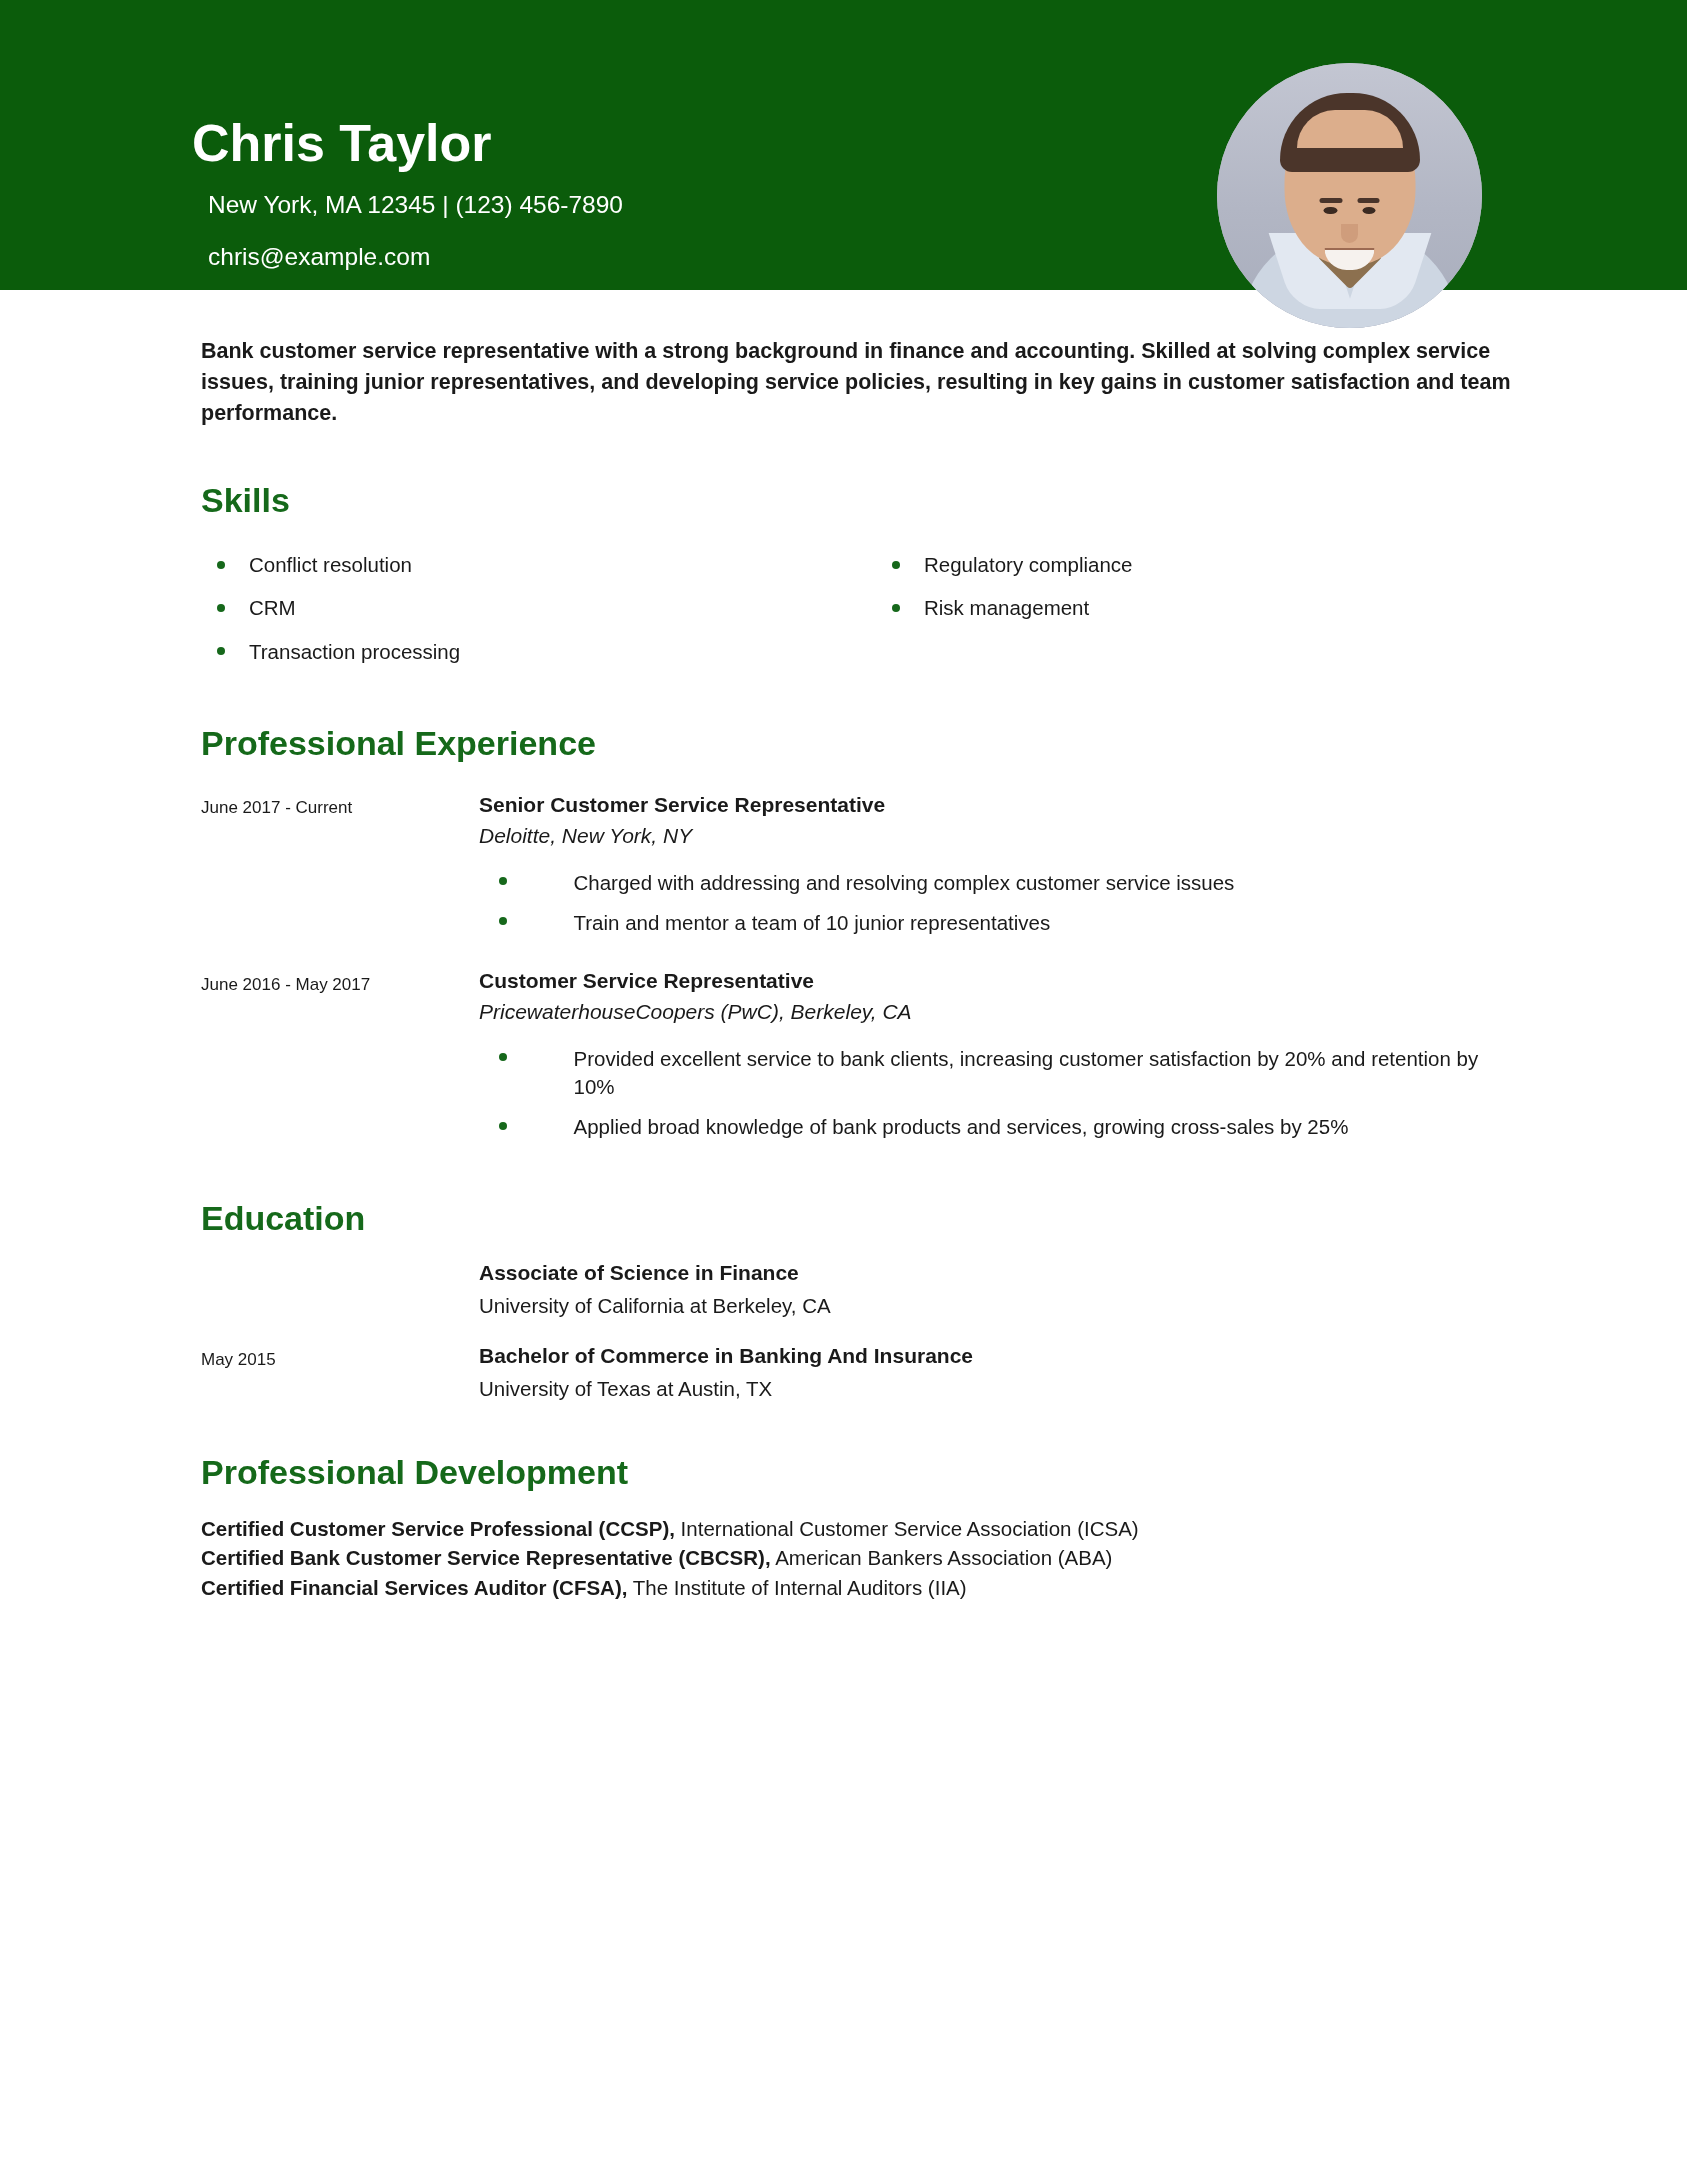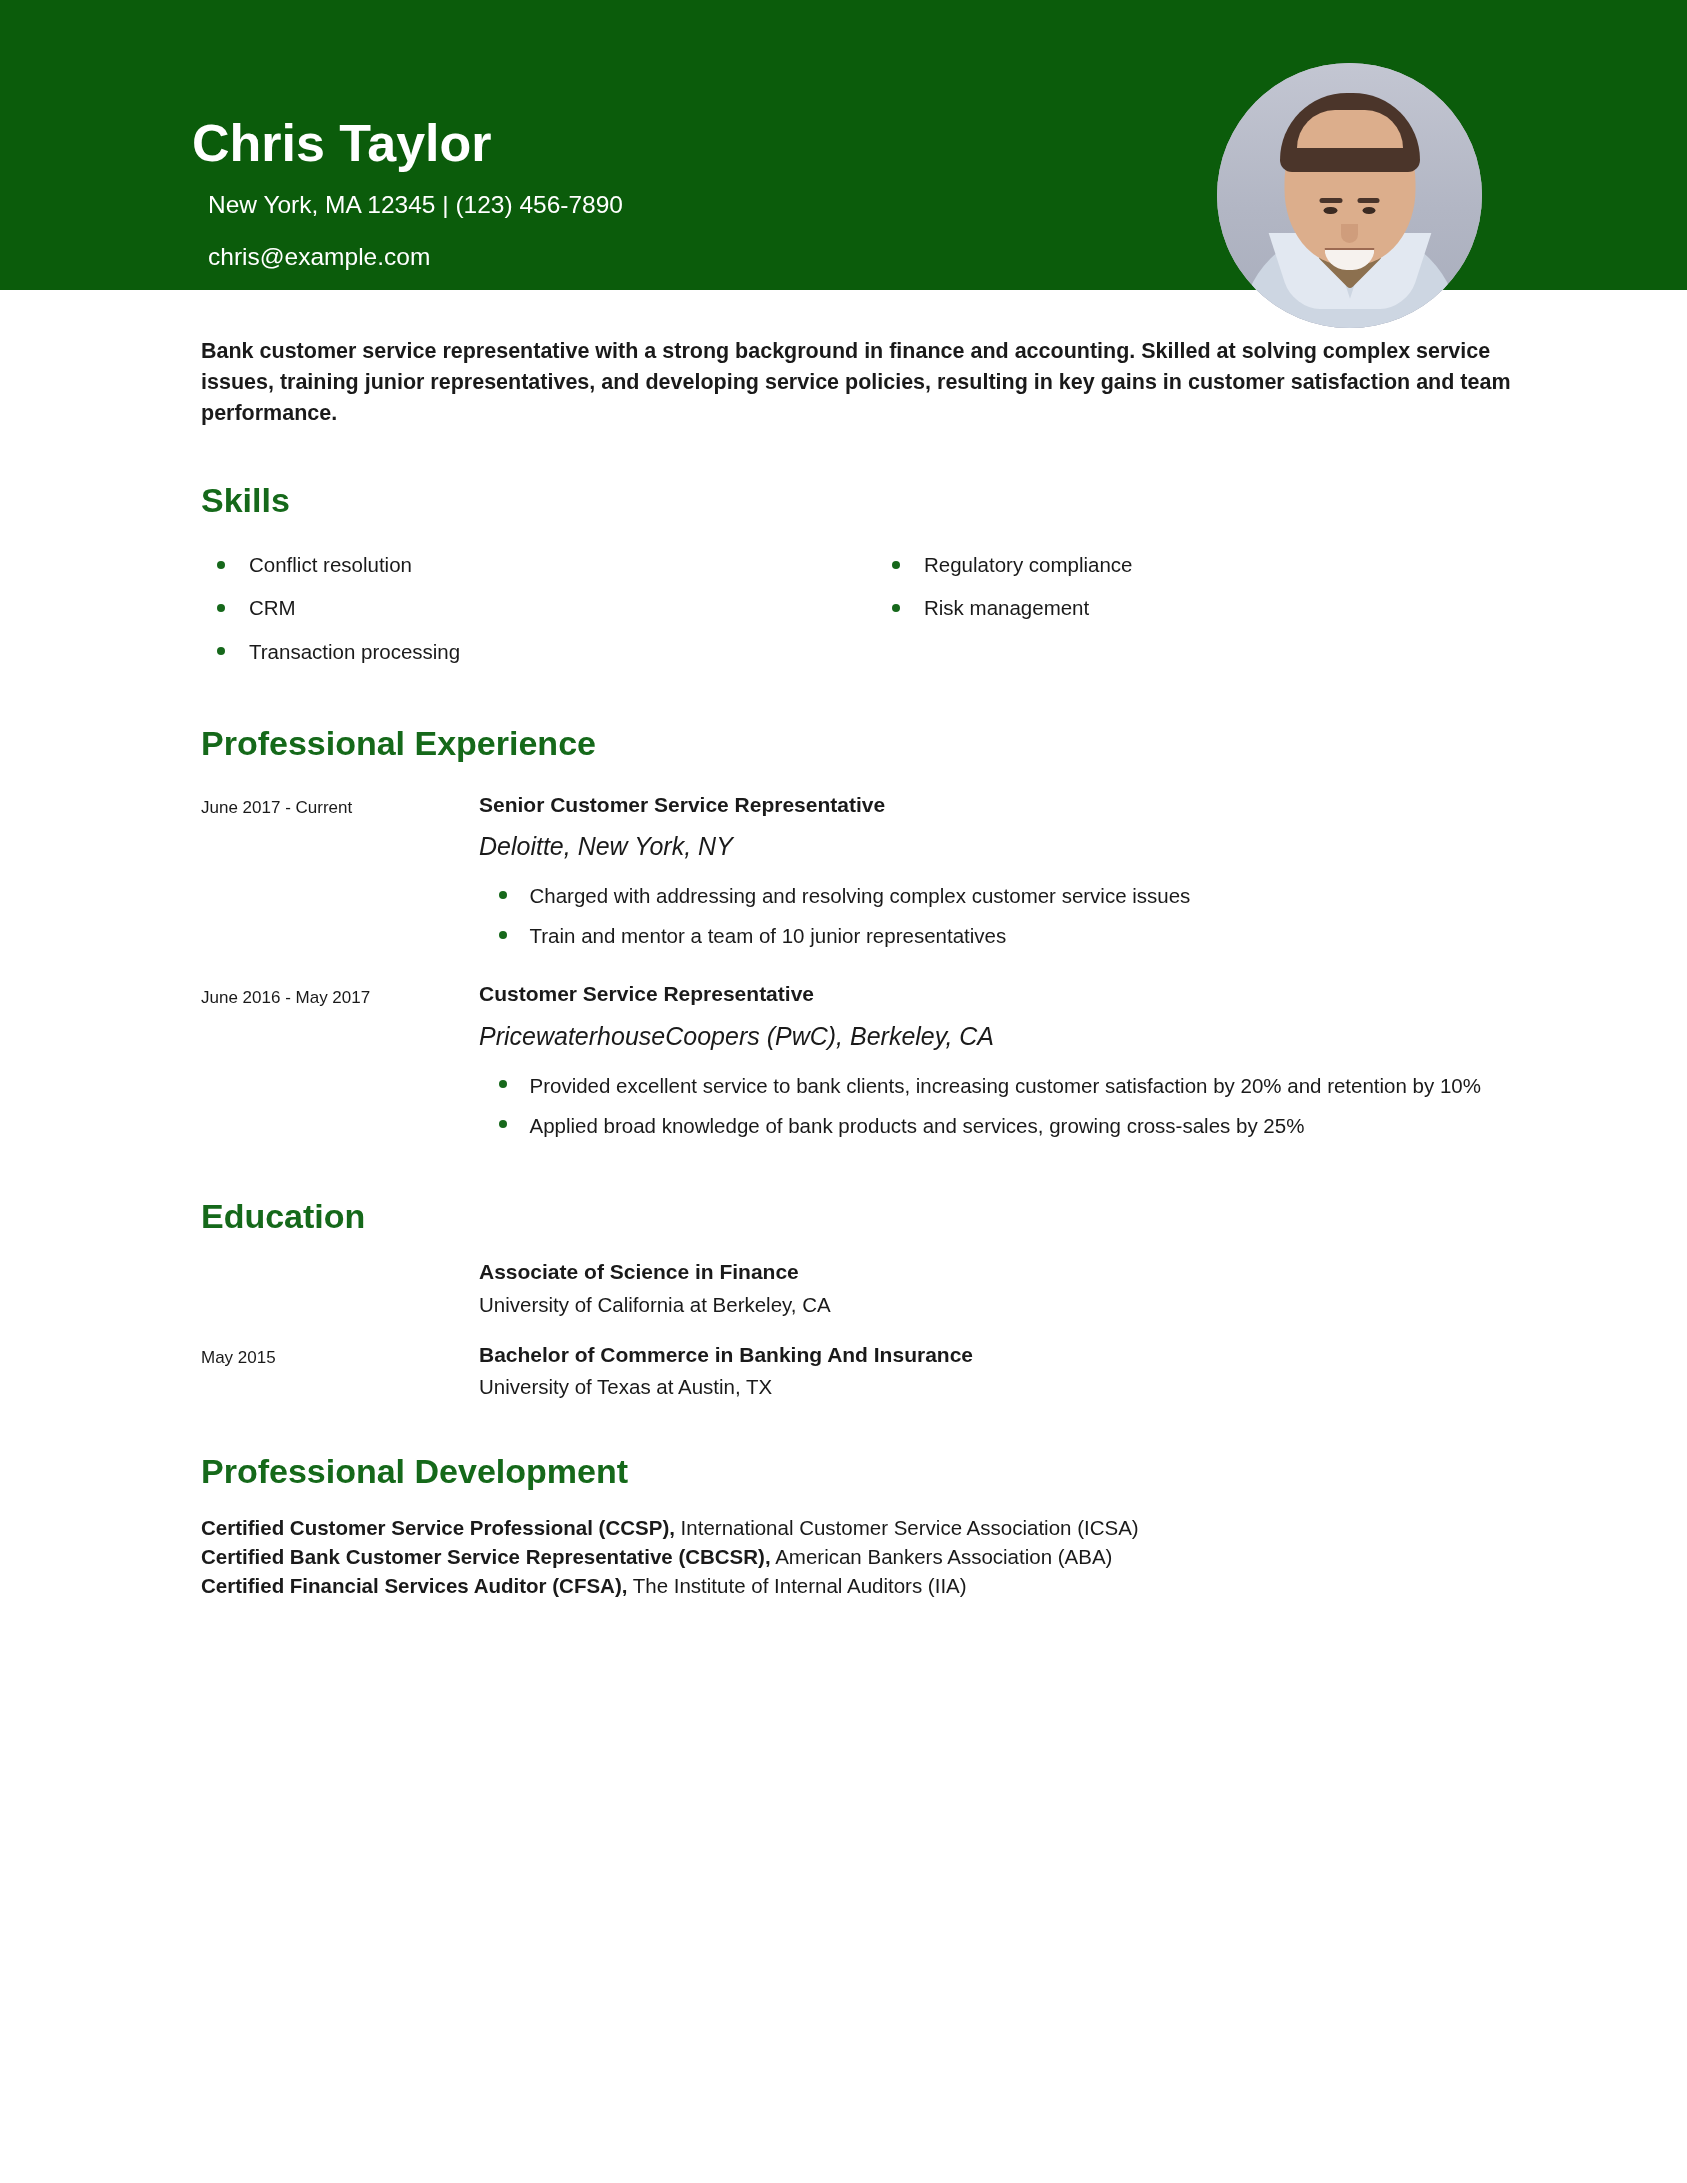--- a/index.html
+++ b/index.html
@@ -240,37 +240,37 @@
     padding-top: 6.6px;
     line-height: 1.3;
   }
   .exp-role {
     font-size: 21px;
     font-weight: bold;
     color: #1a1a1a;
     line-height: 1.3;
   }
   .exp-company {
-    font-size: 25px;
+    font-size: 21px;
     font-style: italic;
     color: #1a1a1a;
     line-height: 1.35;
-    margin-top: 12px;
+    margin-top: 4px;
   }
   .exp-points { margin-top: 12px; }
   .point {
     display: flex;
     align-items: flex-start;
     font-size: 20.5px;
     line-height: 1.38;
     color: #1a1a1a;
     padding: 6px 0;
   }
   .point .bullet { margin: 8.6px 22.5px 0 20px; }
-  .point-text { max-width: 966px; }
+  .point-text { max-width: 966px; margin-left: 44px; }
 
   
   .edu-block {
     display: grid;
     grid-template-columns: 278px 1fr;
     margin-top: 22.5px;
   }
   .edu-degree {
     font-size: 21px;
     font-weight: bold;

